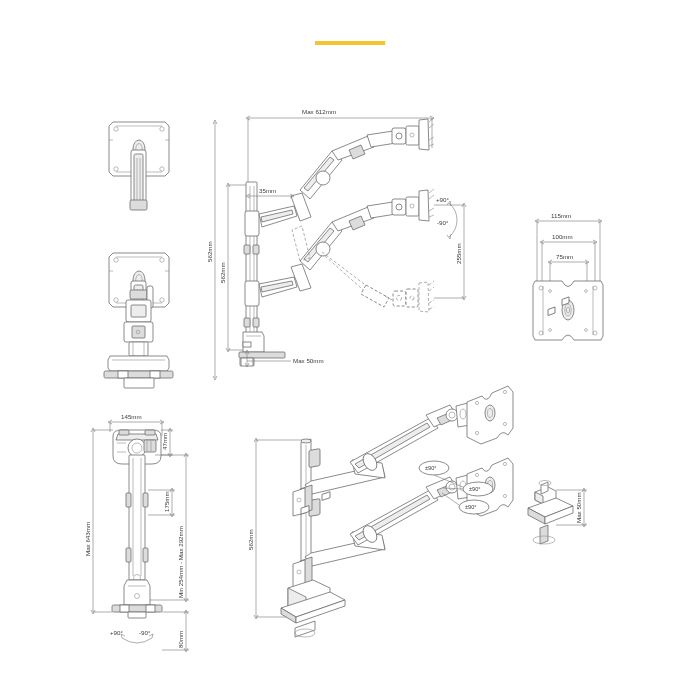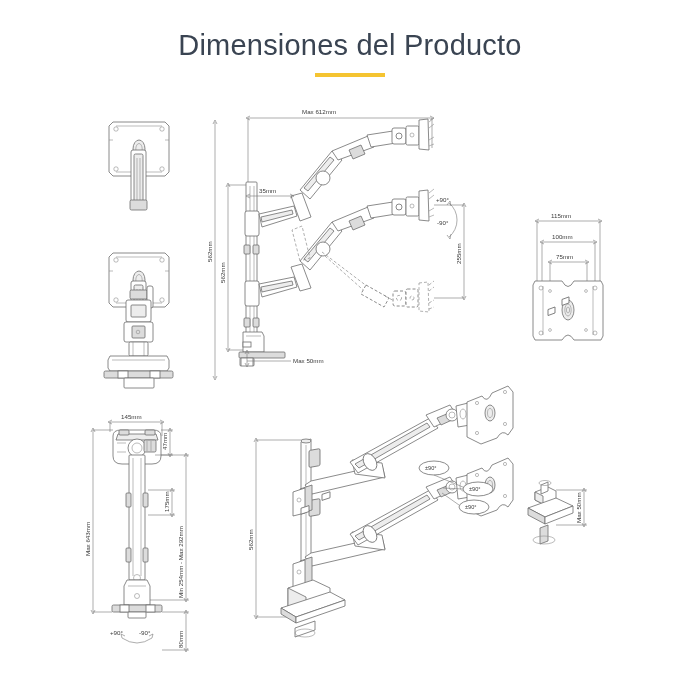--- a/index.html
+++ b/index.html
@@ -64,21 +64,20 @@
   .dimtext-sm {
     font-family: "Liberation Sans", sans-serif;
     font-size: 5.6px;
     fill: #3c3c3c;
   }
 </style>
 </head>
 <body>
 
 <div id="title-block">
-  <div id="page-title">Dimensiones del Producto</div>
   <div id="title-underline"></div>
 </div>
 
 <div id="diagram-canvas">
 <svg width="700" height="700" viewBox="0 0 700 700" xmlns="http://www.w3.org/2000/svg">
 
   <g>
 
     <g>
       <path class="fill-w" d="M113 122 L165 122 L169 126 L169 172 L165 176 L113 176 L109 172 L109 126 Z"></path>

